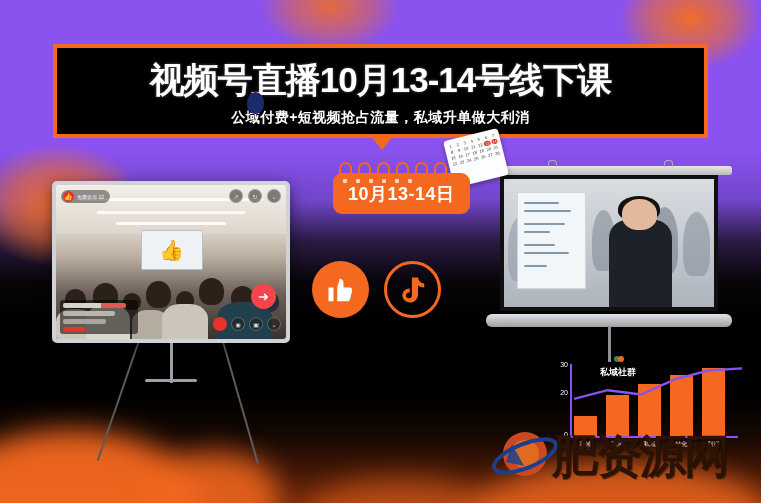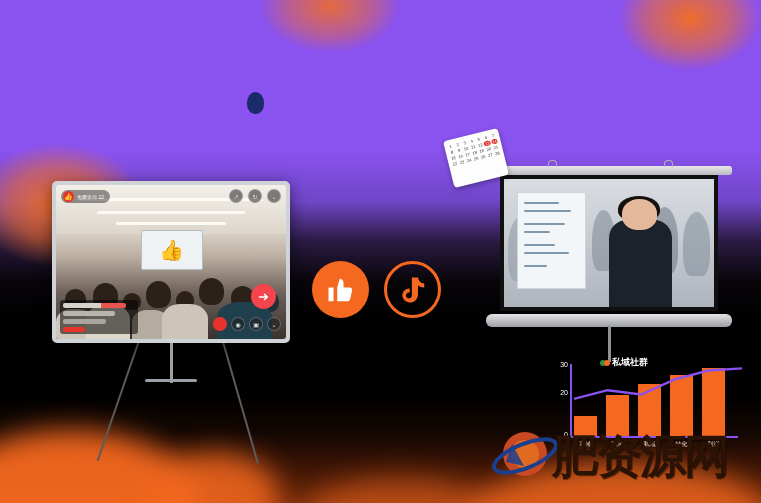--- a/index.html
+++ b/index.html
@@ -209,21 +209,21 @@
   }
   .donut-in {
     width:25px; height:25px; border-radius:50%; background:#fff; position:relative;
   }
   .donut-hole { position:absolute; left:50%; top:50%; transform:translate(-50%,-50%);
     width:10px; height:10px; border-radius:50%; background:#7c3fe4; }
   .donut-gap { position:absolute; right:-1px; top:9px; width:10px; height:6px; background:#7c3fe4; }
 
   
   .chart { position:absolute; left:548px; top:358px; width:200px; height:100px; z-index:6; }
-  .chart-legend { position:absolute; left:52px; top:-2px; display:flex; align-items:center; gap:4px; }
+  .chart-legend { position:absolute; left:52px; top:-2px; display:flex; align-items:center; gap:4px;flex-direction:column; }
   .leg-dots { display:flex; }
   .leg-d { width:6px; height:6px; border-radius:50%; margin-right:-2px; }
   .leg-text { font-size:9px; color:#fff; font-weight:bold; }
   .axis-y { position:absolute; left:22px; top:6px; width:1.5px; height:72px; background:#8a52ee; }
   .axis-x { position:absolute; left:22px; top:78px; width:168px; height:1.5px; background:#8a52ee; }
   .ytick { position:absolute; left:0; font-size:7px; color:#fff; width:20px; text-align:right; }
   .bars { position:absolute; left:26px; bottom:22px; height:72px; width:164px; display:flex;
     align-items:flex-end; gap:9px; }
   .bar { width:23px; background:#f4681f; }
   .xlabels { position:absolute; left:26px; top:82px; width:164px; display:flex; gap:9px; }
@@ -246,20 +246,25 @@
 </head>
 <body>
 
 <div id="poster">
 
   <div class="blob b1"></div>
   <div class="blob b2"></div>
   <div class="blob b3"></div>
   <div class="blob b4"></div>
 
+  <div class="banner">
+    <div class="banner-title">视频号直播10月13-14号线下课</div>
+    <div class="banner-sub">公域付费+短视频抢占流量，私域升单做大利消</div>
+    <div class="banner-notch"></div>
+  </div>
   <div class="mouse-dot"></div>
 
   <div class="calendar">
     <div class="cal-grid" id="cal-grid">
         <div class="cal-cell">1</div>
         <div class="cal-cell">2</div>
         <div class="cal-cell">3</div>
         <div class="cal-cell">4</div>
         <div class="cal-cell">5</div>
         <div class="cal-cell">6</div>
@@ -281,20 +286,41 @@
         <div class="cal-cell">22</div>
         <div class="cal-cell">23</div>
         <div class="cal-cell">24</div>
         <div class="cal-cell">25</div>
         <div class="cal-cell">26</div>
         <div class="cal-cell">27</div>
         <div class="cal-cell">28</div>
       </div>
   </div>
 
+  <div class="date-badge-wrap">
+    <div class="date-rings" id="date-rings">
+        <div class="ring" style="left: 0px;"></div>
+        <div class="ring" style="left: 19px;"></div>
+        <div class="ring" style="left: 38px;"></div>
+        <div class="ring" style="left: 57px;"></div>
+        <div class="ring" style="left: 76px;"></div>
+        <div class="ring" style="left: 95px;"></div>
+      </div>
+    <div class="date-badge">
+      <div class="dots" id="badge-dots">
+          <div class="dot"></div>
+          <div class="dot"></div>
+          <div class="dot"></div>
+          <div class="dot"></div>
+          <div class="dot"></div>
+          <div class="dot"></div>
+        </div>
+      <span>10月13-14日</span>
+    </div>
+  </div>
 
   <div class="tripod" style="left:152px;top:300px;height:170px;transform:rotate(19deg);"></div>
   <div class="tripod" style="left:210px;top:300px;height:170px;transform:rotate(-16deg);"></div>
 
   <div class="tv">
     <div class="tv-screen">
       <div class="room-ceiling">
         <div class="ceil-strip" style="left:10%;top:26%;width:80%;"></div>
         <div class="ceil-strip" style="left:18%;top:52%;width:64%;"></div>
         <div class="ceil-strip" style="left:26%;top:76%;width:48%;"></div>

